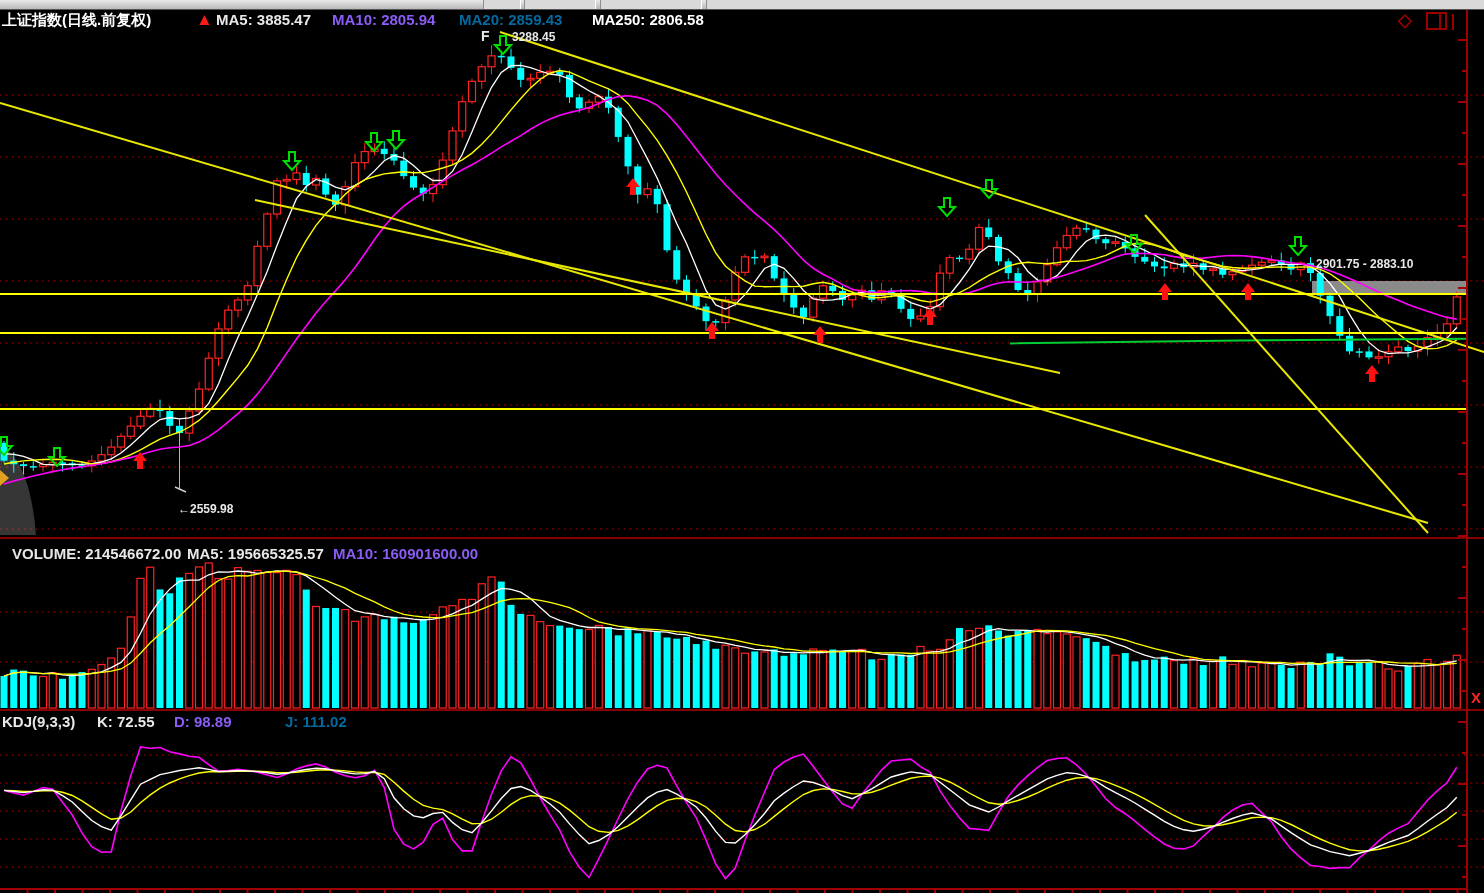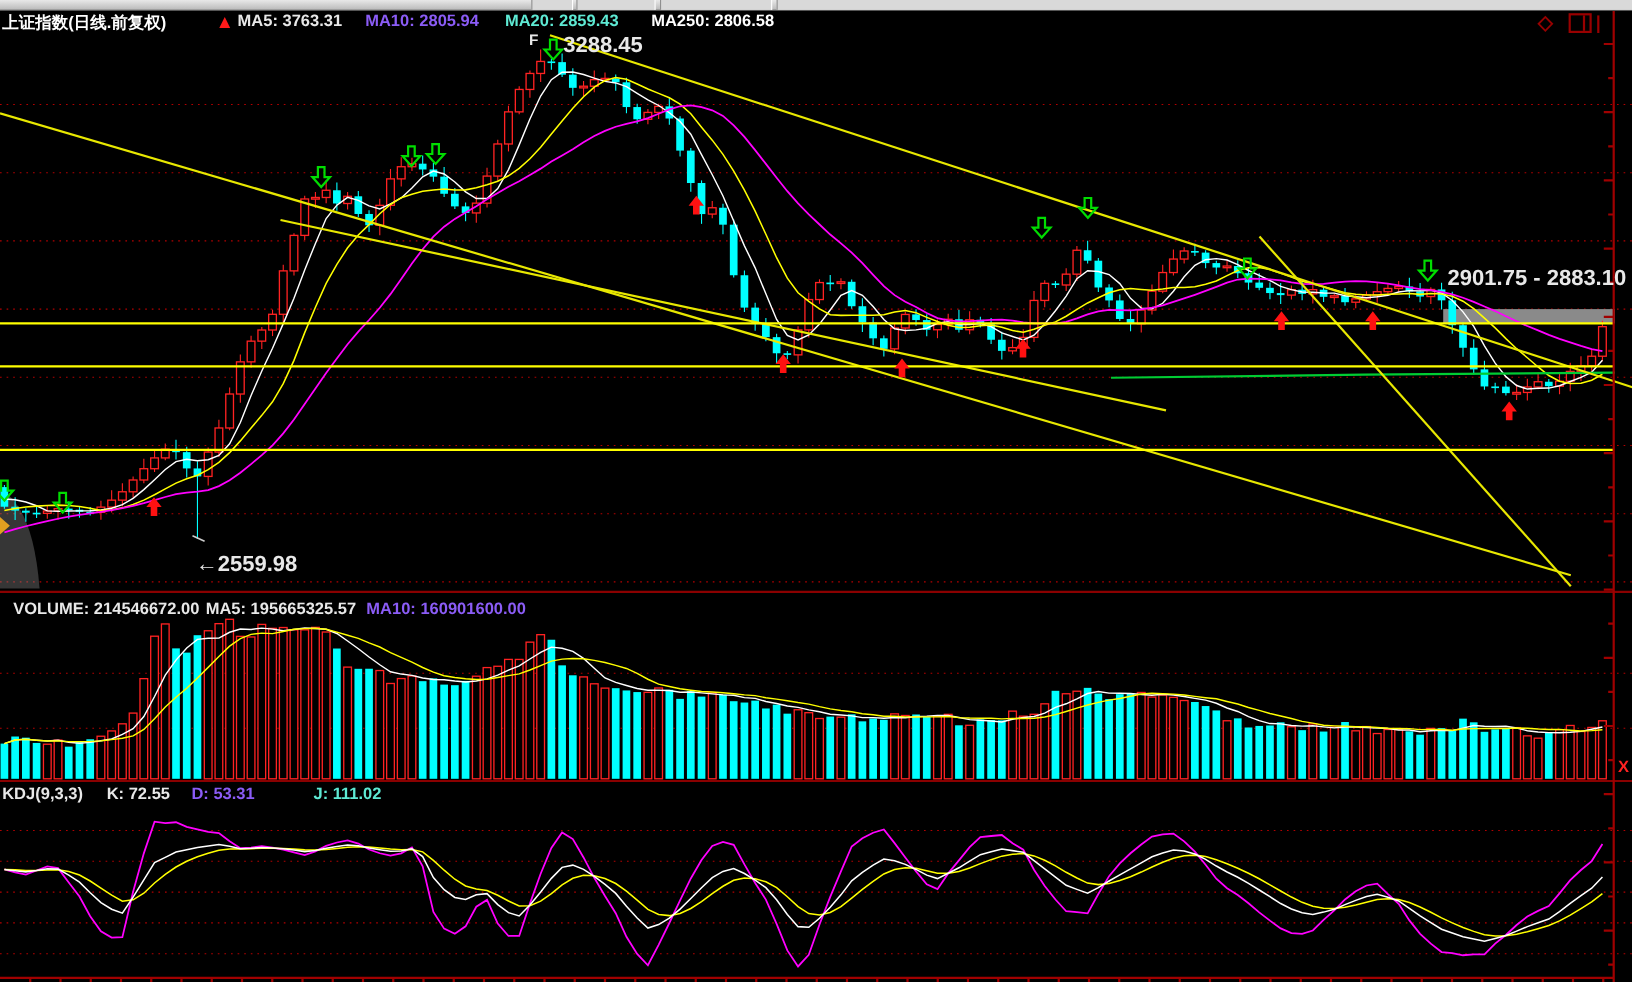--- a/index.html
+++ b/index.html
@@ -2,23 +2,23 @@
 <html><head>
 <meta charset="utf-8">
 <style>
   html,body{margin:0;padding:0;background:#000;}
   .screen{position:relative;width:1484px;height:893px;background:#000;overflow:hidden;
           font-family:Liberation Sans, sans-serif;}
   .topstrip{position:absolute;left:0;top:0;width:1484px;height:9px;
             background:linear-gradient(#e8e8e8,#b9b9b9);border-bottom:1px solid #555;}
   .topstrip .seg{position:absolute;top:0;height:9px;background:#d9d9d9;border-left:1px solid #8f8f8f;border-right:1px solid #fff;}
   .hdr{position:absolute;white-space:nowrap;font-size:15px;font-weight:bold;letter-spacing:0;}
-  .w{color:#e8e8e8}.y{color:#8b5cf6}.m{color:#5eead4}.g{color:#ffffff}.t{color:#ffffff}
+  .w{color:#e8e8e8}.y{color:#8b5cf6}.m{color:#0369a1}.g{color:#ffffff}.t{color:#ffffff}
   .uparrow-icon{position:absolute;color:#ff1a1a;font-size:17px;font-weight:bold;}
-  .pricelabel{position:absolute;color:#e8e8e8;font-size:20px;font-weight:bold;white-space:nowrap;}
+  .pricelabel{position:absolute;color:#e8e8e8;font-size:12px;font-weight:bold;white-space:nowrap;}
   .diamond{position:absolute;color:#990000;font-size:18px;font-weight:bold;}
   .winicon{position:absolute;width:17px;height:14px;border:2px solid #990000;}
   .winicon .bar{position:absolute;right:4px;top:0;width:2px;height:100%;background:#990000;}
   .wintick{position:absolute;width:2px;height:16px;background:#990000;}
   .xbtn{position:absolute;color:#ff2222;font-size:15px;font-weight:bold;width:16px;height:18px;
         text-align:center;line-height:18px;}
   svg{position:absolute;left:0;top:0;}
 </style>
 </head>
 <body>
@@ -638,39 +638,39 @@
         <line x1="1375" y1="889" x2="1375" y2="894" stroke="#a00000" stroke-width="2"></line>
         <line x1="1402.5" y1="889" x2="1402.5" y2="894" stroke="#a00000" stroke-width="2"></line>
         <line x1="1430" y1="889" x2="1430" y2="894" stroke="#a00000" stroke-width="2"></line>
         <line x1="1457.5" y1="889" x2="1457.5" y2="894" stroke="#a00000" stroke-width="2"></line>
         <line x1="175" y1="487" x2="186" y2="492" stroke="#cccccc" stroke-width="1.5"></line>
       </g>
     </svg>
 
   <div class="hdr t" style="left:2px;top:11px;">上证指数(日线.前复权)</div>
   <div class="uparrow-icon" style="left:196px;top:10px;">▲</div>
-  <div class="hdr w" style="left:216px;top:11px;">MA5: 3763.31</div>
+  <div class="hdr w" style="left:216px;top:11px;">MA5: 3885.47</div>
   <div class="hdr y" style="left:332px;top:11px;">MA10: 2805.94</div>
   <div class="hdr m" style="left:459px;top:11px;">MA20: 2859.43</div>
   <div class="hdr g" style="left:592px;top:11px;">MA250: 2806.58</div>
 
   <div class="diamond" style="left:1398px;top:9px;">◇</div>
   <div class="winicon" style="left:1426px;top:12px;">
     <div class="bar"></div>
   </div>
   <div class="wintick" style="left:1452px;top:14px;"></div>
 
   <div class="pricelabel" style="left:481px;top:28px;font-size:14px;">F</div>
   <div class="pricelabel" style="left:512px;top:30px;">3288.45</div>
   <div class="pricelabel" style="left:178px;top:478px;margin-top:24px;">←2559.98</div>
-  <div class="pricelabel" style="left:1316px;top:242px;">2901.75 - 2883.10</div>
+  <div class="pricelabel" style="left:1316px;top:257px;">2901.75 - 2883.10</div>
 
   <div class="hdr w" style="left:12px;top:545px;">VOLUME: 214546672.00</div>
   <div class="hdr w" style="left:187px;top:545px;">MA5: 195665325.57</div>
   <div class="hdr y" style="left:333px;top:545px;">MA10: 160901600.00</div>
 
   <div class="hdr w" style="left:2px;top:713px;">KDJ(9,3,3)</div>
   <div class="hdr w" style="left:97px;top:713px;">K: 72.55</div>
-  <div class="hdr y" style="left:174px;top:713px;">D: 53.31</div>
+  <div class="hdr y" style="left:174px;top:713px;">D: 98.89</div>
   <div class="hdr m" style="left:244px;top:713px;margin-left:41px;">J: 111.02</div>
 
   <div class="xbtn" style="left:1468px;top:689px;">X</div>
 </div>
 
 </body></html>

